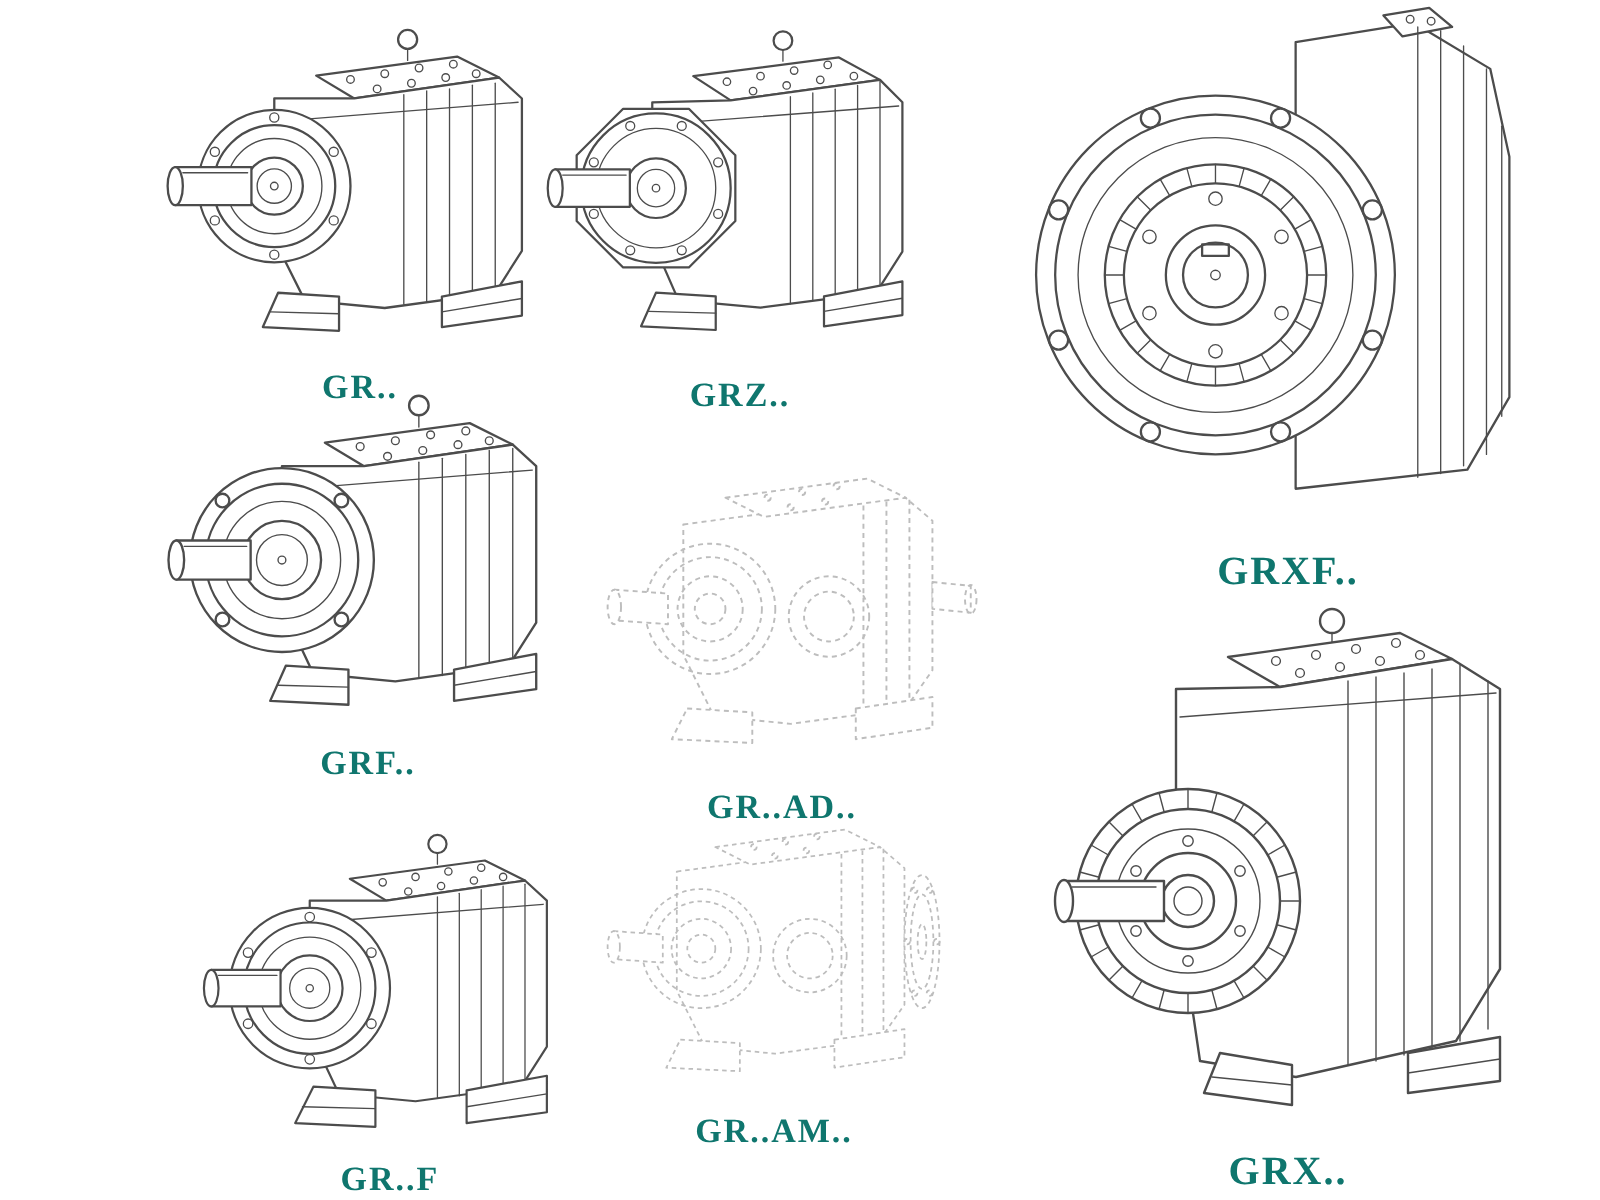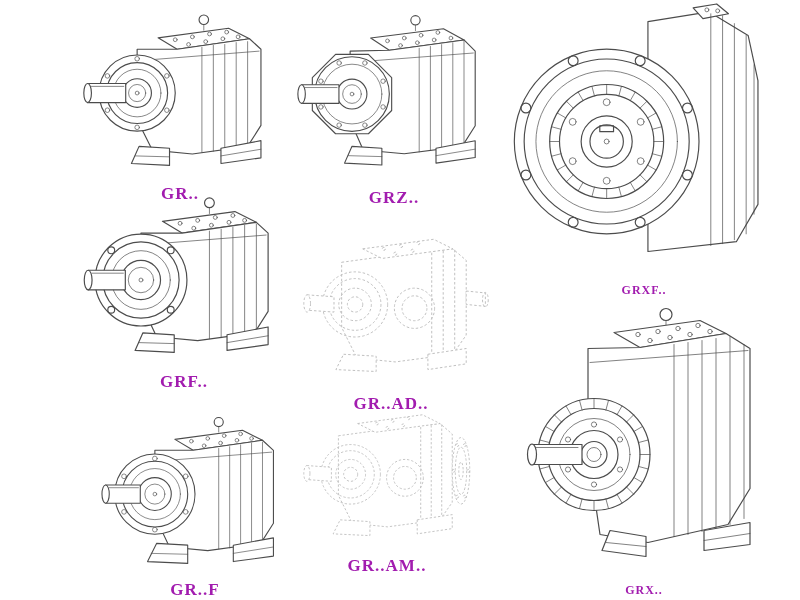--- a/index.html
+++ b/index.html
@@ -2,22 +2,22 @@
 <html><head>
 <meta charset="utf-8">
 <style>
   * { margin:0; padding:0; box-sizing:border-box; }
   html,body { background:#ffffff; }
   body { font-family:"Liberation Serif", serif; }
   #canvas { position:relative; width:800px; height:600px; background:#ffffff; overflow:hidden; }
   .cell { position:absolute; display:flex; flex-direction:column; align-items:center; }
   .cell .draw { flex:1 1 auto; width:100%; min-height:0; display:flex; align-items:center; justify-content:center; }
   .cell svg { width:100%; height:100%; }
-  .figure-label { flex:0 0 auto; font-weight:bold; font-size:17px; letter-spacing:1px; color:#a21caf; text-align:center; padding-top:2px; }
-  .big .figure-label { font-size:12px; }
+  .figure-label { flex:0 0 auto; font-weight:bold; font-size:17px; letter-spacing:1px; color:#0f766e; text-align:center; padding-top:2px; }
+  .big .figure-label { font-size:20px; }
   
   .ln { fill:none; stroke:#4c4c4c; stroke-width:1.2; stroke-linecap:round; stroke-linejoin:round; }
   .fw { fill:#ffffff; stroke:#4c4c4c; stroke-width:1.2; stroke-linejoin:round; }
   .th { stroke-width:0.7; }
   .lt { fill:none; stroke:#bdbdbd; stroke-width:1; stroke-dasharray:2.6 2.2; stroke-linejoin:round; }
   .lf { fill:#ffffff; stroke:#bdbdbd; stroke-width:1; stroke-dasharray:2.6 2.2; stroke-linejoin:round; }
 </style>
 </head>
 <body>
 
@@ -77,21 +77,21 @@
         <g>
           <polygon class="fw" points="8,78 48,78 48,98 8,98"></polygon>
           <ellipse class="fw" cx="8" cy="88" rx="4" ry="10"></ellipse>
           <line class="ln th" x1="12" y1="81" x2="46" y2="81"></line>
         </g>
       </svg>
     </div>
     <div class="figure-label">GR..</div>
   </div>
 
-  <div class="cell" style="left:296px;top:4px;width:196px;height:204px">
+  <div class="cell" style="left:272px;top:4px;width:196px;height:204px">
     <div class="draw">
       <svg viewBox="0 0 210 182">
         <g>
           <circle class="ln" cx="128" cy="11" r="5"></circle>
             <line class="ln th" x1="128" y1="16" x2="128" y2="22"></line>
         </g>
         <g>
           <polygon class="fw" points="80,30 158,20 180,32 100,43"></polygon>
           <g class="ln th">
             <circle cx="98" cy="33" r="2"></circle>

